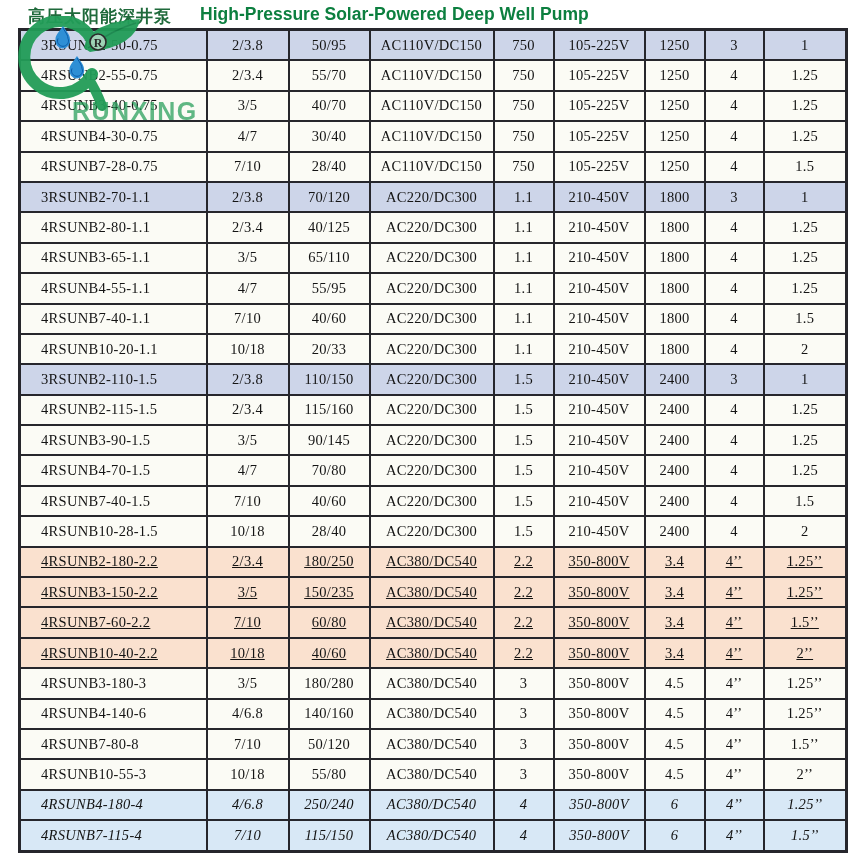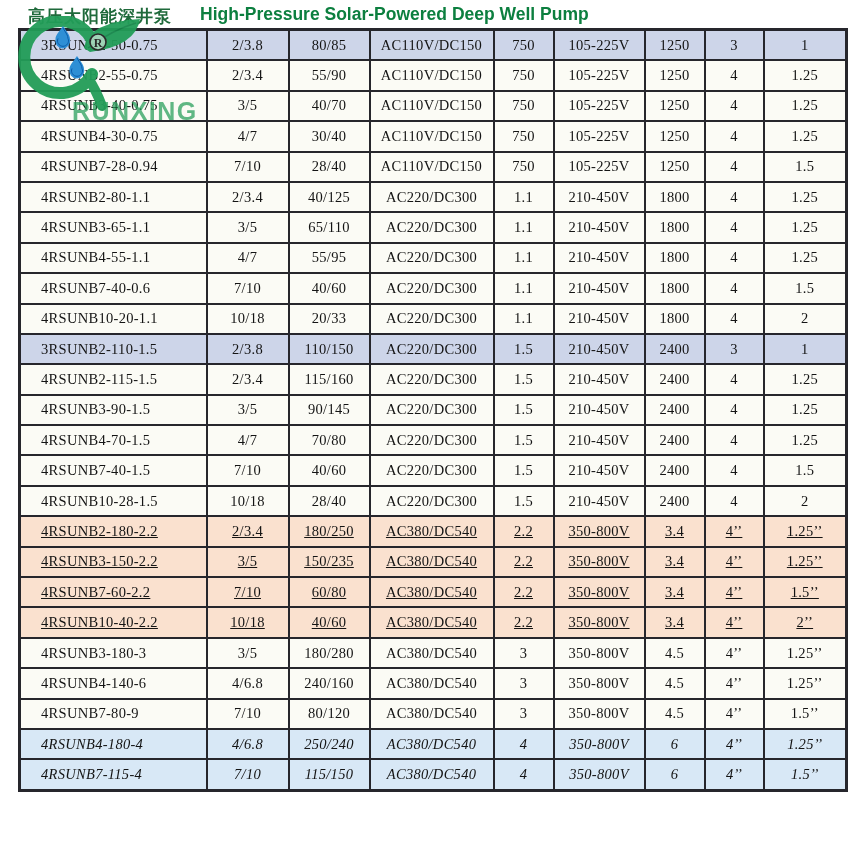--- a/index.html
+++ b/index.html
@@ -74,32 +74,32 @@
         <col style="width:60px">
         <col style="width:91px">
       <col style="width:60px">
         <col style="width:59px">
         <col style="width:83px">
     </colgroup>
     <tbody>
         <tr class="row-lavender">
           <td class="model-cell">3RSUNB2-50-0.75</td>
           <td>2/3.8</td>
-          <td>80/85</td>
+          <td>50/95</td>
           <td>AC110V/DC150</td>
           <td>750</td>
           <td>105-225V</td>
           <td>1250</td>
           <td>3</td>
           <td>1</td>
         </tr>
         <tr class="row-plain">
           <td class="model-cell">4RSUNB2-55-0.75</td>
           <td>2/3.4</td>
-          <td>55/90</td>
+          <td>55/70</td>
           <td>AC110V/DC150</td>
           <td>750</td>
           <td>105-225V</td>
           <td>1250</td>
           <td>4</td>
           <td>1.25</td>
         </tr>
         <tr class="row-plain">
           <td class="model-cell">4RSUNB3-40-0.75</td>
           <td>3/5</td>
@@ -116,30 +116,41 @@
           <td>4/7</td>
           <td>30/40</td>
           <td>AC110V/DC150</td>
           <td>750</td>
           <td>105-225V</td>
           <td>1250</td>
           <td>4</td>
           <td>1.25</td>
         </tr>
         <tr class="row-plain">
-          <td class="model-cell">4RSUNB7-28-0.94</td>
+          <td class="model-cell">4RSUNB7-28-0.75</td>
           <td>7/10</td>
           <td>28/40</td>
           <td>AC110V/DC150</td>
           <td>750</td>
           <td>105-225V</td>
           <td>1250</td>
           <td>4</td>
           <td>1.5</td>
         </tr>
+        <tr class="row-lavender">
+          <td class="model-cell">3RSUNB2-70-1.1</td>
+          <td>2/3.8</td>
+          <td>70/120</td>
+          <td>AC220/DC300</td>
+          <td>1.1</td>
+          <td>210-450V</td>
+          <td>1800</td>
+          <td>3</td>
+          <td>1</td>
+        </tr>
         <tr class="row-plain">
           <td class="model-cell">4RSUNB2-80-1.1</td>
           <td>2/3.4</td>
           <td>40/125</td>
           <td>AC220/DC300</td>
           <td>1.1</td>
           <td>210-450V</td>
           <td>1800</td>
           <td>4</td>
           <td>1.25</td>
@@ -160,21 +171,21 @@
           <td>4/7</td>
           <td>55/95</td>
           <td>AC220/DC300</td>
           <td>1.1</td>
           <td>210-450V</td>
           <td>1800</td>
           <td>4</td>
           <td>1.25</td>
         </tr>
         <tr class="row-plain">
-          <td class="model-cell">4RSUNB7-40-0.6</td>
+          <td class="model-cell">4RSUNB7-40-1.1</td>
           <td>7/10</td>
           <td>40/60</td>
           <td>AC220/DC300</td>
           <td>1.1</td>
           <td>210-450V</td>
           <td>1800</td>
           <td>4</td>
           <td>1.5</td>
         </tr>
         <tr class="row-plain">
@@ -305,38 +316,49 @@
           <td>AC380/DC540</td>
           <td>3</td>
           <td>350-800V</td>
           <td>4.5</td>
           <td>4’’</td>
           <td>1.25’’</td>
         </tr>
         <tr class="row-plain">
           <td class="model-cell">4RSUNB4-140-6</td>
           <td>4/6.8</td>
-          <td>240/160</td>
+          <td>140/160</td>
           <td>AC380/DC540</td>
           <td>3</td>
           <td>350-800V</td>
           <td>4.5</td>
           <td>4’’</td>
           <td>1.25’’</td>
         </tr>
         <tr class="row-plain">
-          <td class="model-cell">4RSUNB7-80-9</td>
-          <td>7/10</td>
-          <td>80/120</td>
+          <td class="model-cell">4RSUNB7-80-8</td>
+          <td>7/10</td>
+          <td>50/120</td>
           <td>AC380/DC540</td>
           <td>3</td>
           <td>350-800V</td>
           <td>4.5</td>
           <td>4’’</td>
           <td>1.5’’</td>
+        </tr>
+        <tr class="row-plain">
+          <td class="model-cell">4RSUNB10-55-3</td>
+          <td>10/18</td>
+          <td>55/80</td>
+          <td>AC380/DC540</td>
+          <td>3</td>
+          <td>350-800V</td>
+          <td>4.5</td>
+          <td>4’’</td>
+          <td>2’’</td>
         </tr>
         <tr class="row-blue">
           <td class="model-cell">4RSUNB4-180-4</td>
           <td>4/6.8</td>
           <td>250/240</td>
           <td>AC380/DC540</td>
           <td>4</td>
           <td>350-800V</td>
           <td>6</td>
           <td>4’’</td>

